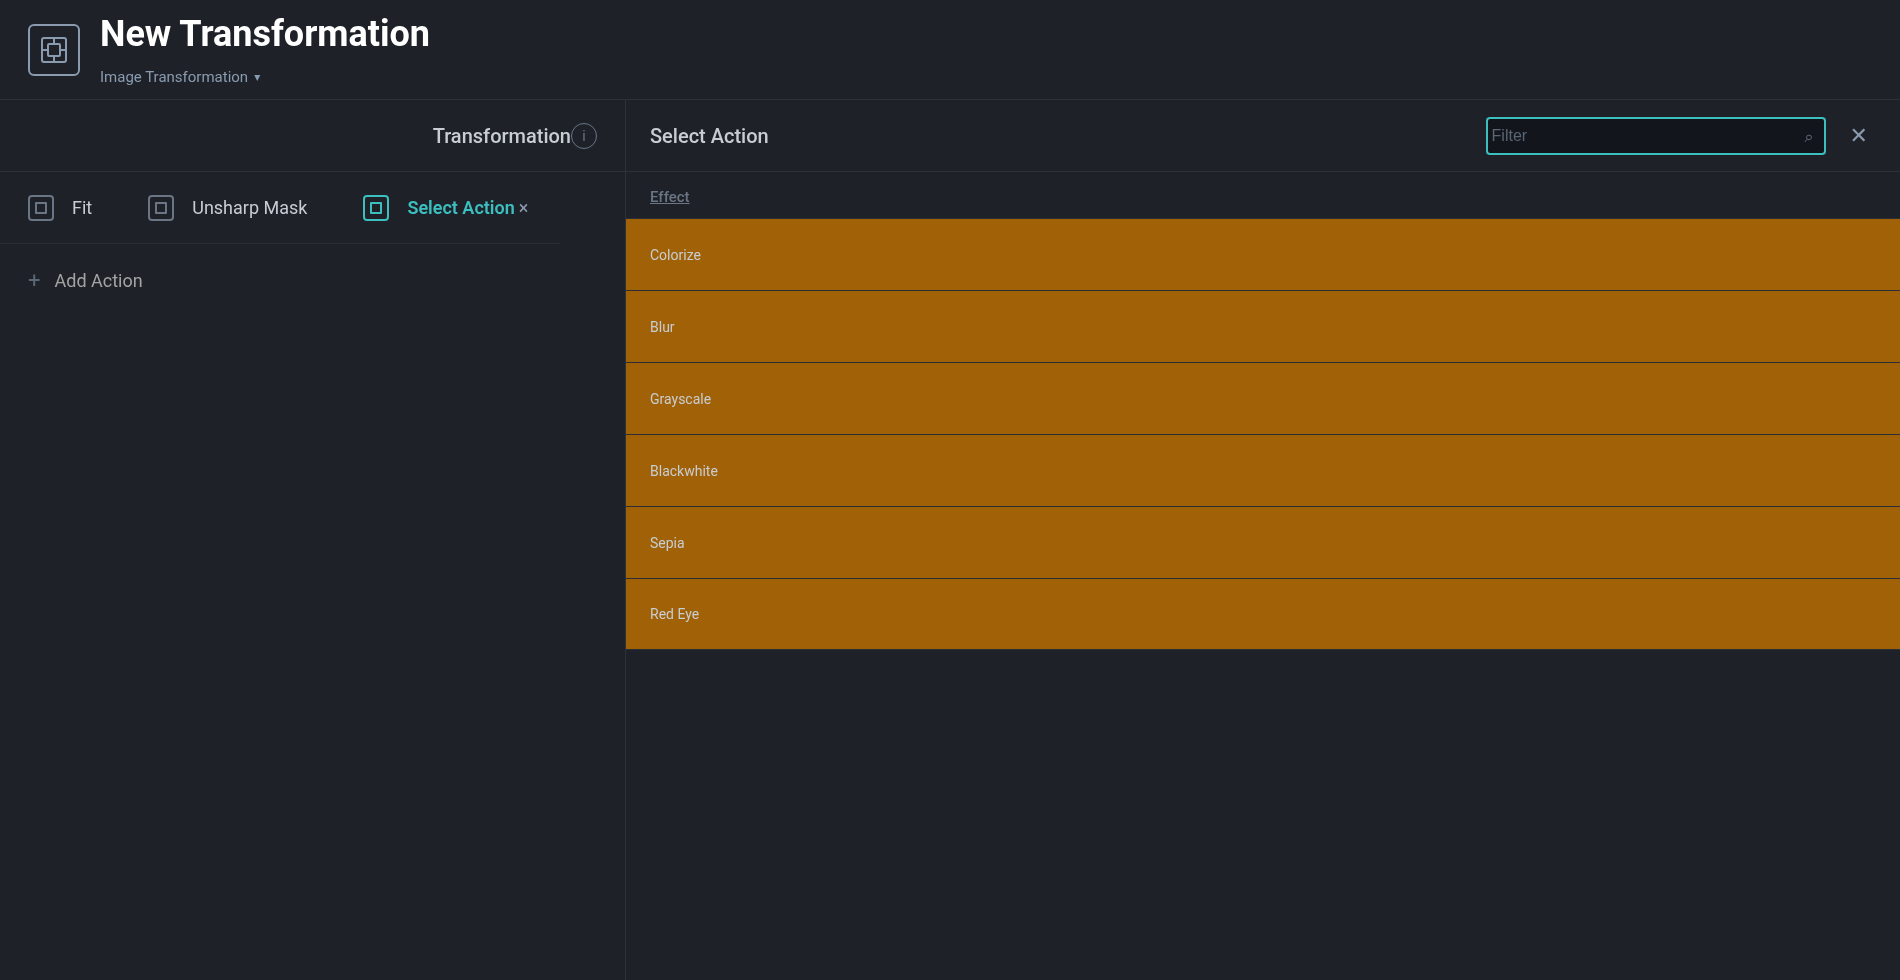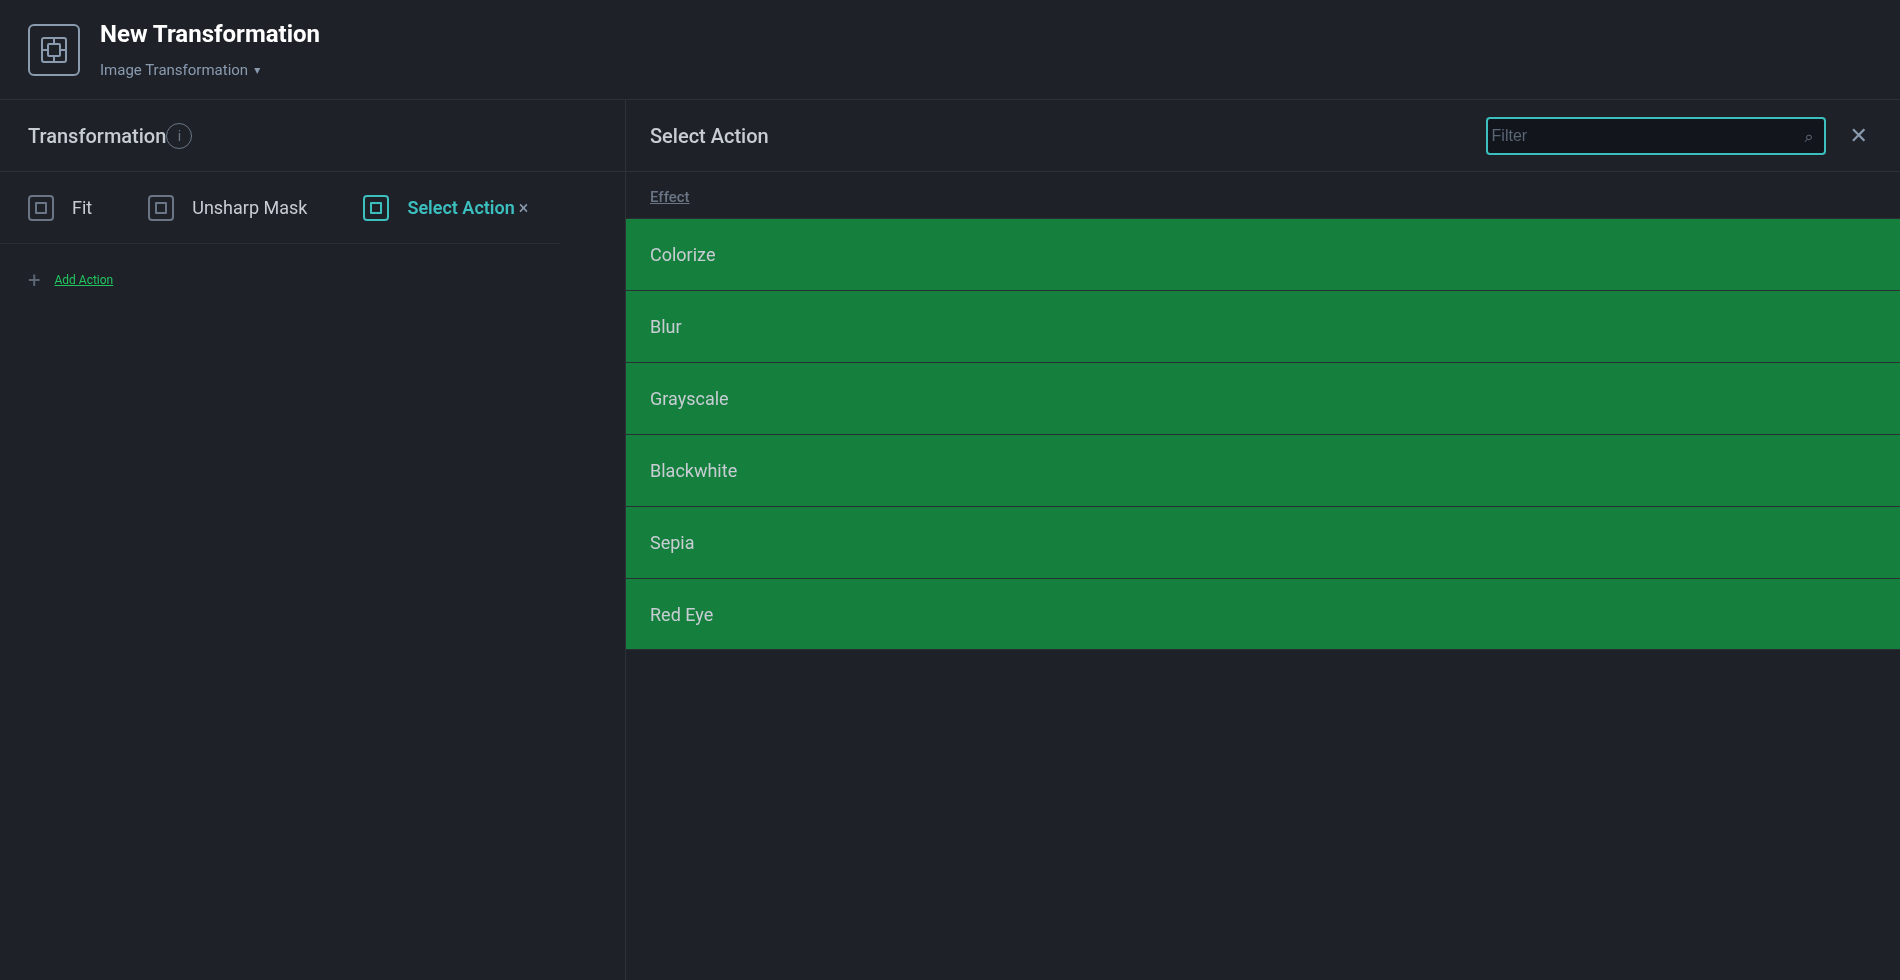--- a/index.html
+++ b/index.html
@@ -45,21 +45,21 @@
       stroke: #8a9bb0;
       fill: none;
     }
 
     .header-text {
       display: flex;
       flex-direction: column;
     }
 
     .header-title {
-      font-size: 24px;
+      font-size: 36px;
       font-weight: 700;
       color: #ffffff;
       line-height: 1.2;
     }
 
     .header-subtitle {
       display: flex;
       align-items: center;
       gap: 6px;
       font-size: 15px;
@@ -84,21 +84,21 @@
       background-color: #1e2228;
       border-right: 1px solid #2d3239;
       display: flex;
       flex-direction: column;
       flex-shrink: 0;
     }
 
     .panel-header {
       display: flex;
       align-items: center;
-      justify-content: flex-start;
+      justify-content: flex-end;
       padding: 20px 28px;
       border-bottom: 1px solid #2d3239;
       height: 72px;
     }
 
     .panel-title {
       font-size: 20px;
       font-weight: 500;
       color: #c8cdd4;
     }
@@ -193,23 +193,22 @@
       cursor: pointer;
     }
 
     .add-icon {
       font-size: 22px;
       color: #5a6575;
       margin-right: 14px;
     }
 
     .add-label {
-      font-size: 12px;
-      color: #22c55e;
-      text-decoration: underline;
+      font-size: 18px;
+      color: #a3a3a3;
     }
 
     
     .right-panel {
       flex: 1;
       background-color: #1e2228;
       display: flex;
       flex-direction: column;
     }
 
@@ -282,23 +281,23 @@
       display: flex;
       flex-direction: column;
     }
 
     .effect-item {
       padding: 0 24px;
       height: 72px;
       display: flex;
       align-items: center;
       border-top: 1px solid #2a2f36;
-      background-color: #15803d;
-      cursor: pointer;
-      font-size: 18px;
+      background-color: #a16207;
+      cursor: pointer;
+      font-size: 14px;
       color: #c8cdd4;
     }
 
     .effect-item:last-child {
       border-bottom: 1px solid #2a2f36;
     }
   </style>
 </head>
 <body>
 

